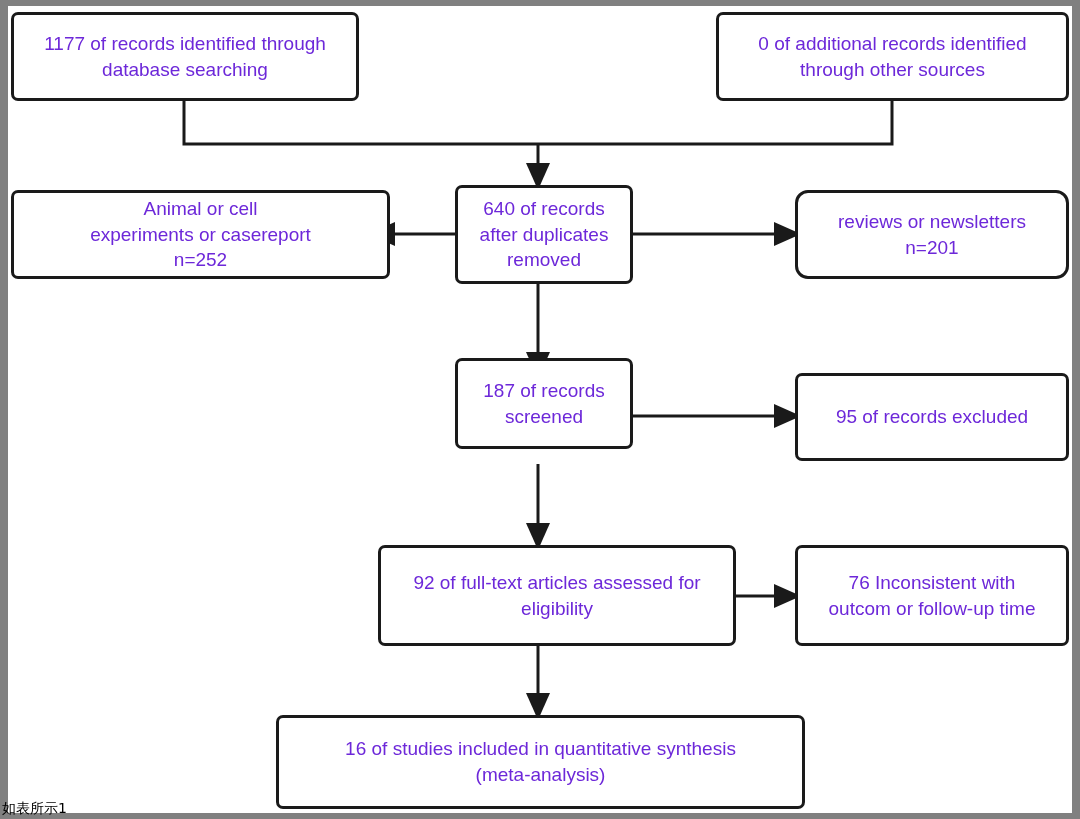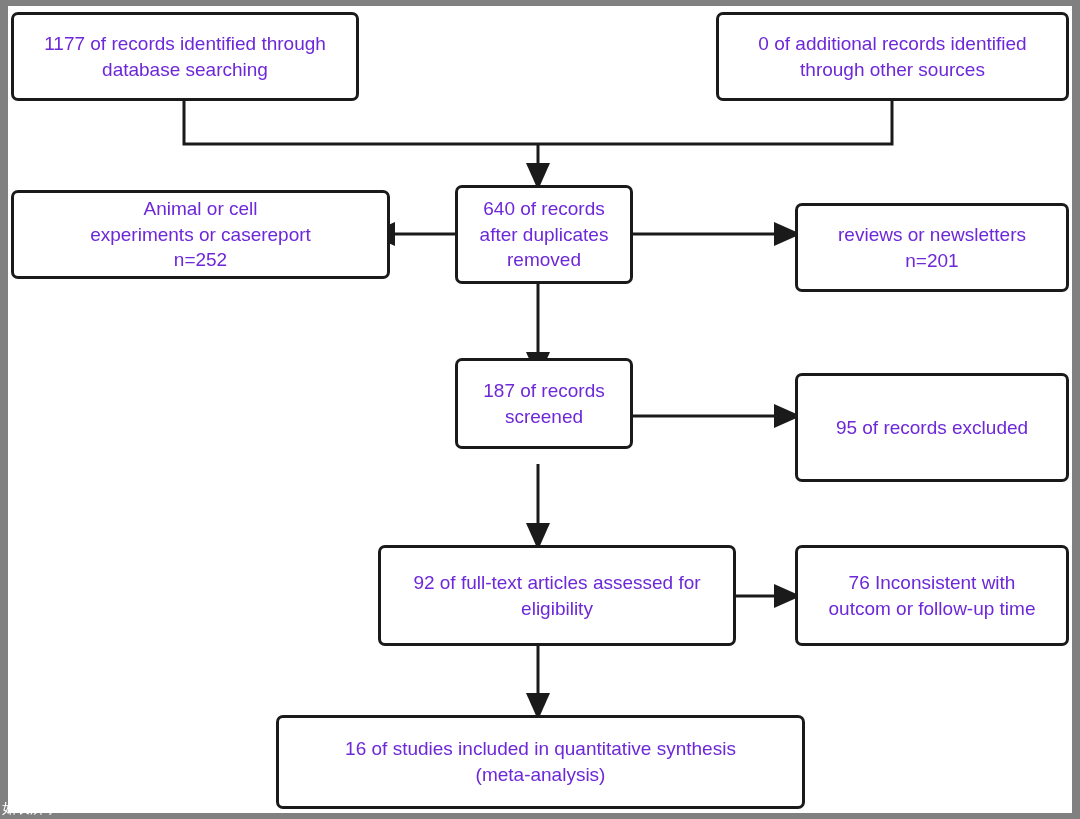--- a/index.html
+++ b/index.html
@@ -43,21 +43,21 @@
     top: 0;
     width: 1064px;
     height: 807px;
     pointer-events: none;
   }
   .footnote {
     position: absolute;
     left: 2px;
     top: 800px;
     font-size: 14px;
-    color: #ffffff;
+    color: #000000;
     font-family: "DejaVu Sans", sans-serif;
   }
 </style>
 </head>
 <body>
 
 <div id="canvas">
 
   <svg class="connectors" viewBox="0 0 1064 807">
     <defs>
@@ -91,27 +91,27 @@
 through other sources</div>
 
   <div class="box" style="left:447px; top:179px; width:178px; height:99px;">640 of records
 after duplicates
 removed</div>
 
   <div class="box" style="left:3px; top:184px; width:379px; height:89px;">Animal or cell
 experiments or casereport
 n=252</div>
 
-  <div class="box" style="left:787px; top:197px; width:274px; height:89px;">reviews or newsletters
+  <div class="box" style="left:787px; top:184px; width:274px; height:89px;border-radius:13px;">reviews or newsletters
 n=201</div>
 
   <div class="box" style="left:447px; top:352px; width:178px; height:91px;">187 of records
 screened</div>
 
-  <div class="box" style="left:787px; top:367px; width:274px; height:109px;">95 of records excluded</div>
+  <div class="box" style="left:787px; top:367px; width:274px; height:88px;">95 of records excluded</div>
 
   <div class="box" style="left:370px; top:539px; width:358px; height:101px;">92 of full-text articles assessed for
 eligibility</div>
 
   <div class="box" style="left:787px; top:539px; width:274px; height:101px;">76 Inconsistent with
 outcom or follow-up time</div>
 
   <div class="box" style="left:268px; top:709px; width:529px; height:94px;">16 of studies included in quantitative synthesis
 (meta-analysis)</div>
 

